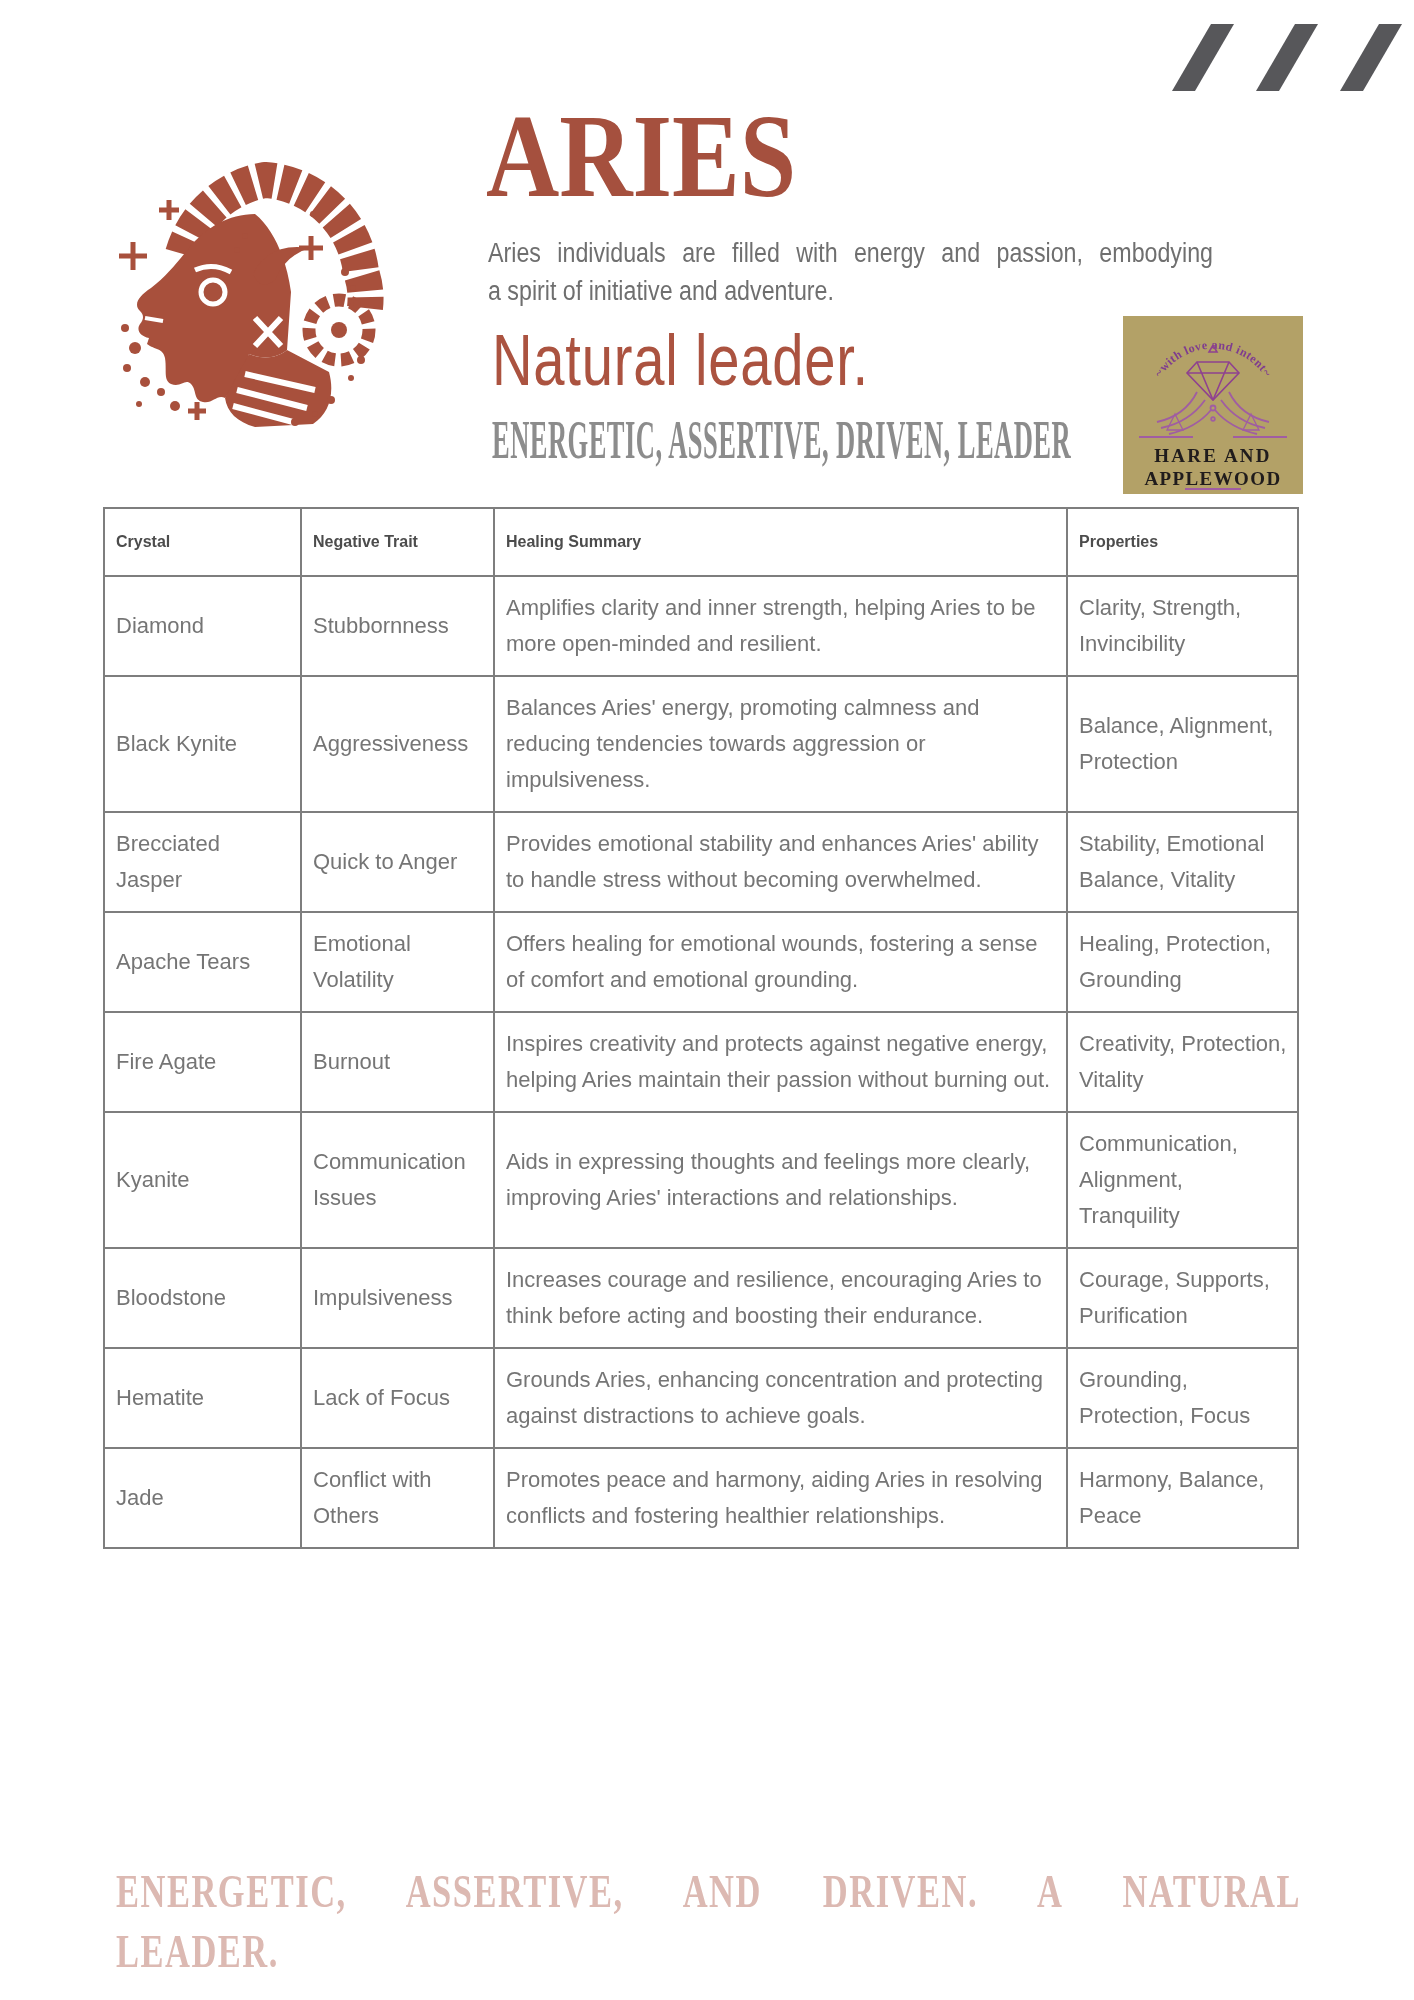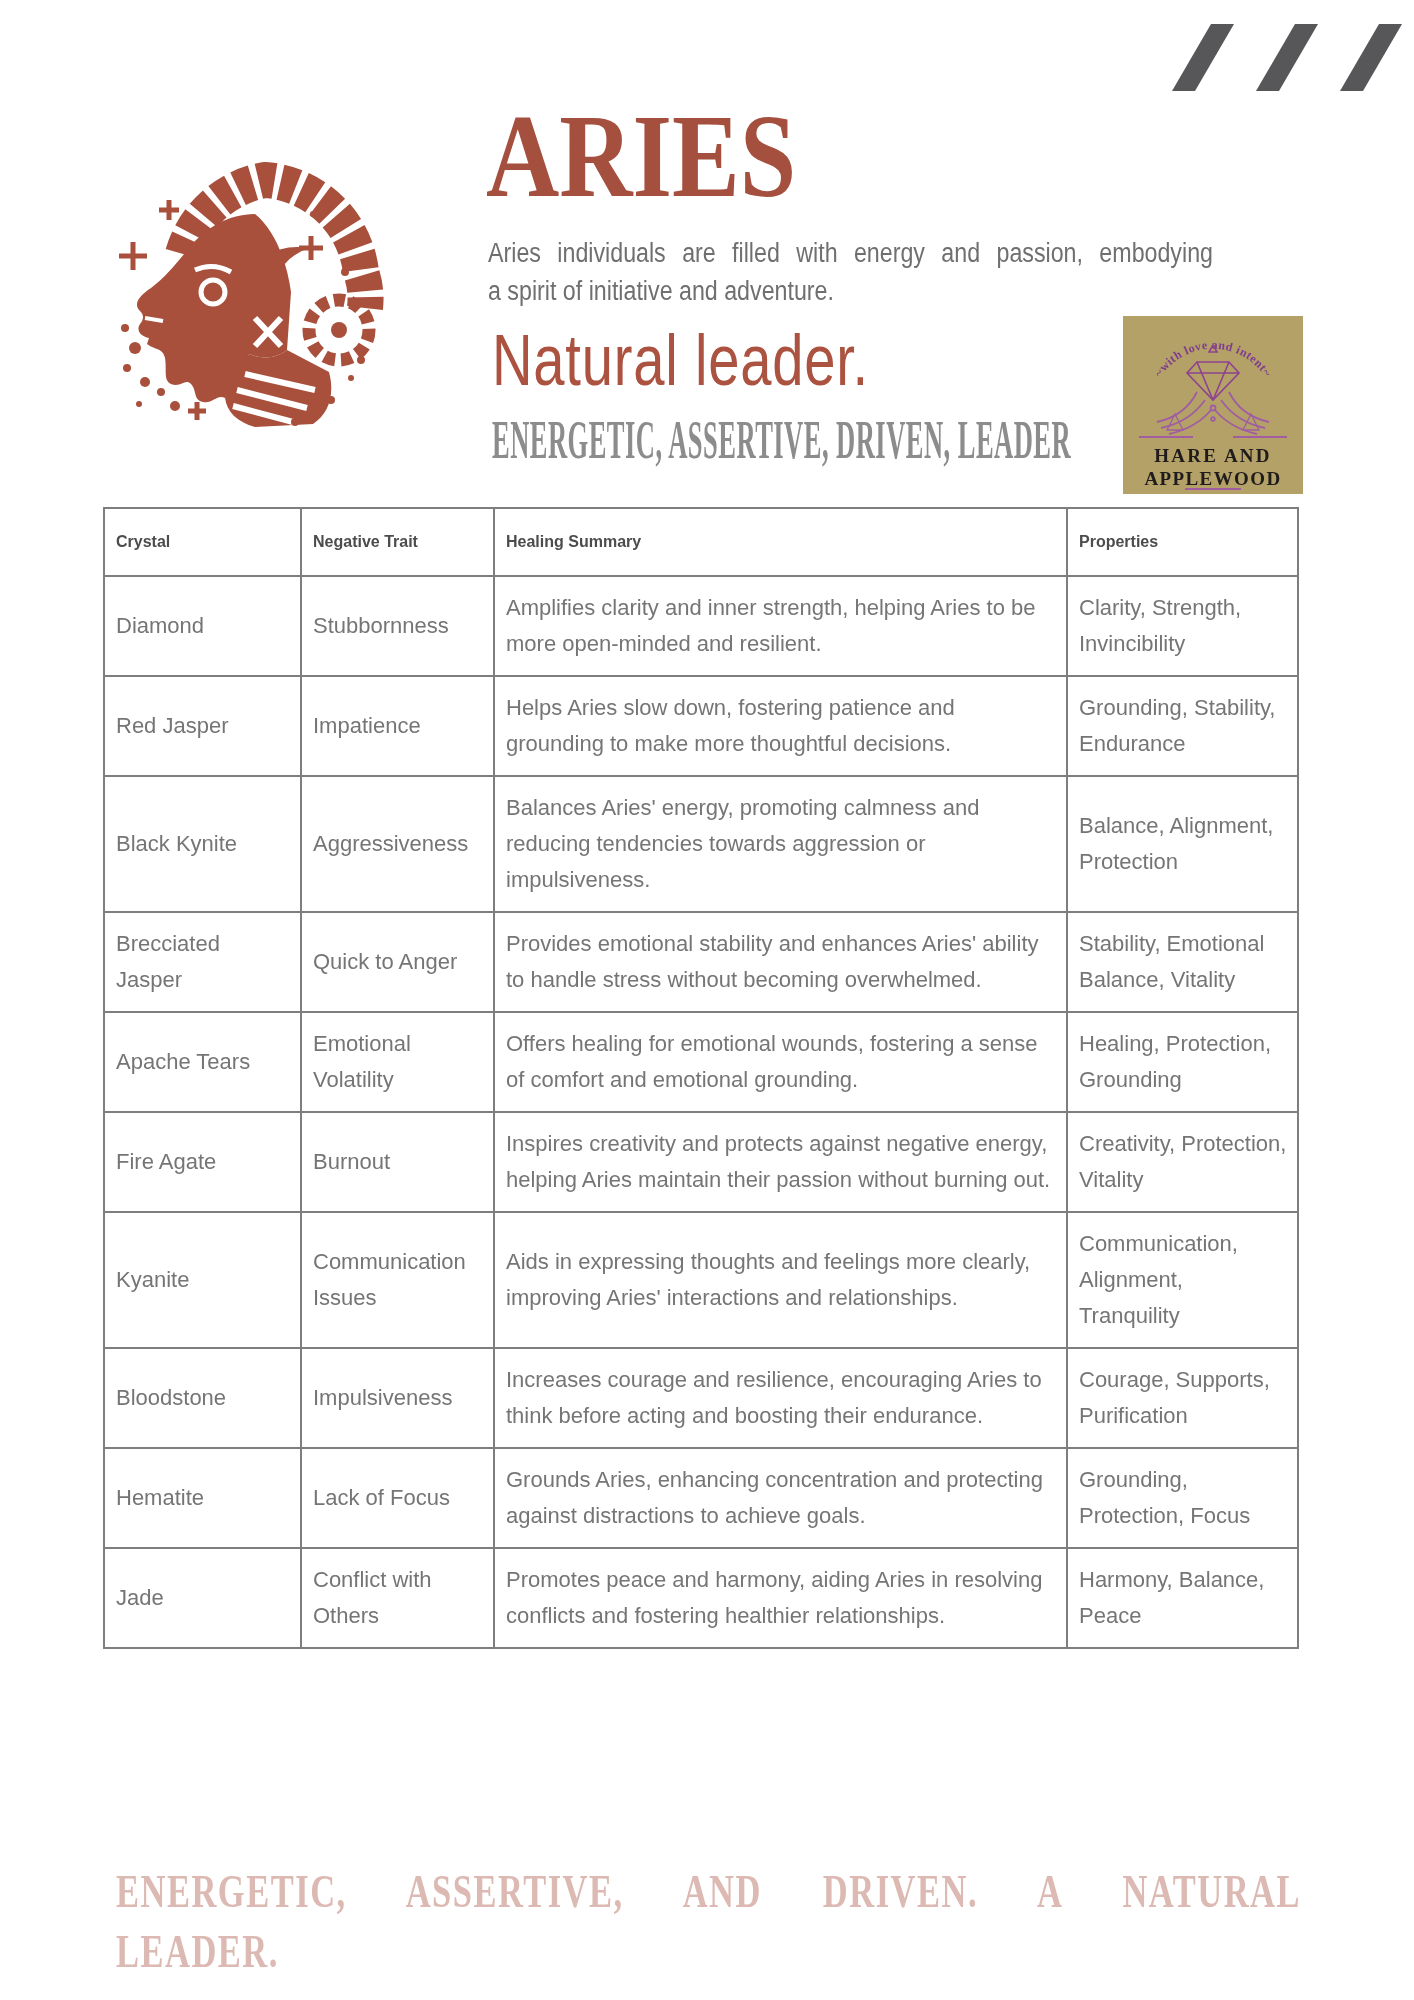--- a/index.html
+++ b/index.html
@@ -182,26 +182,20 @@
       </tr>
     </thead>
     <tbody>
     <tr>
       <td>Diamond</td>
       <td>Stubbornness</td>
       <td>Amplifies clarity and inner strength, helping Aries to be more open-minded and resilient.</td>
       <td>Clarity, Strength, Invincibility</td>
     </tr>
 
-    <tr>
-      <td>Red Jasper</td>
-      <td>Impatience</td>
-      <td>Helps Aries slow down, fostering patience and grounding to make more thoughtful decisions.</td>
-      <td>Grounding, Stability, Endurance</td>
-    </tr>
 
     <tr>
       <td>Black Kynite</td>
       <td>Aggressiveness</td>
       <td>Balances Aries' energy, promoting calmness and reducing tendencies towards aggression or impulsiveness.</td>
       <td>Balance, Alignment, Protection</td>
     </tr>
 
 
     <tr>

